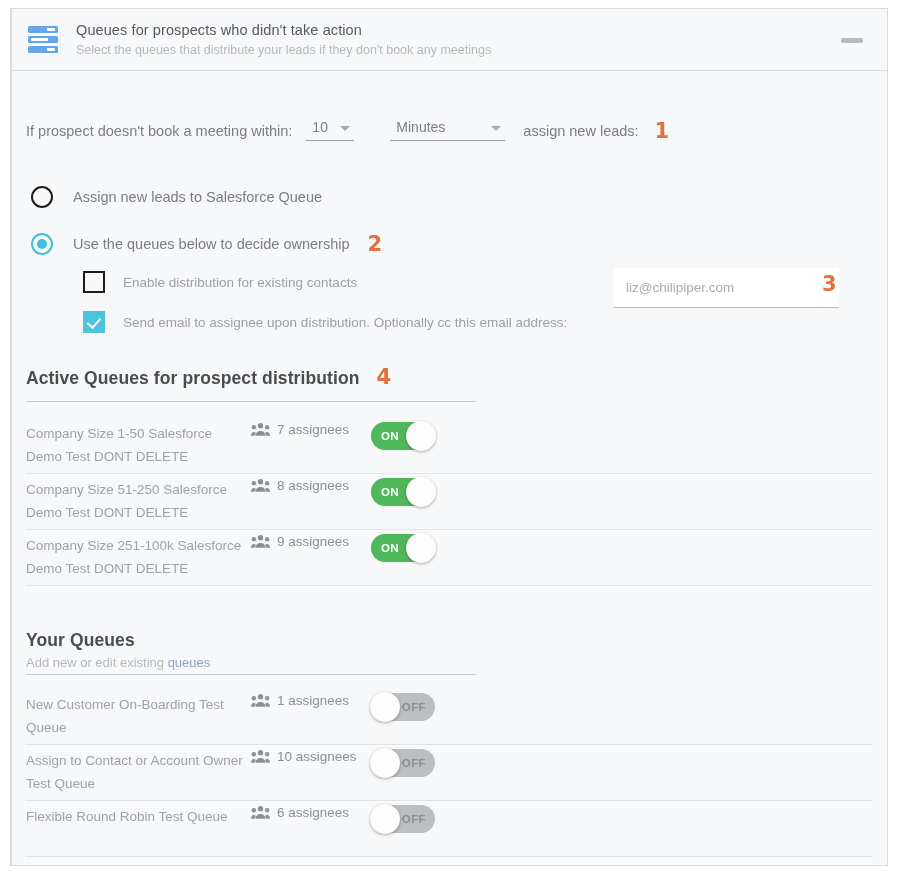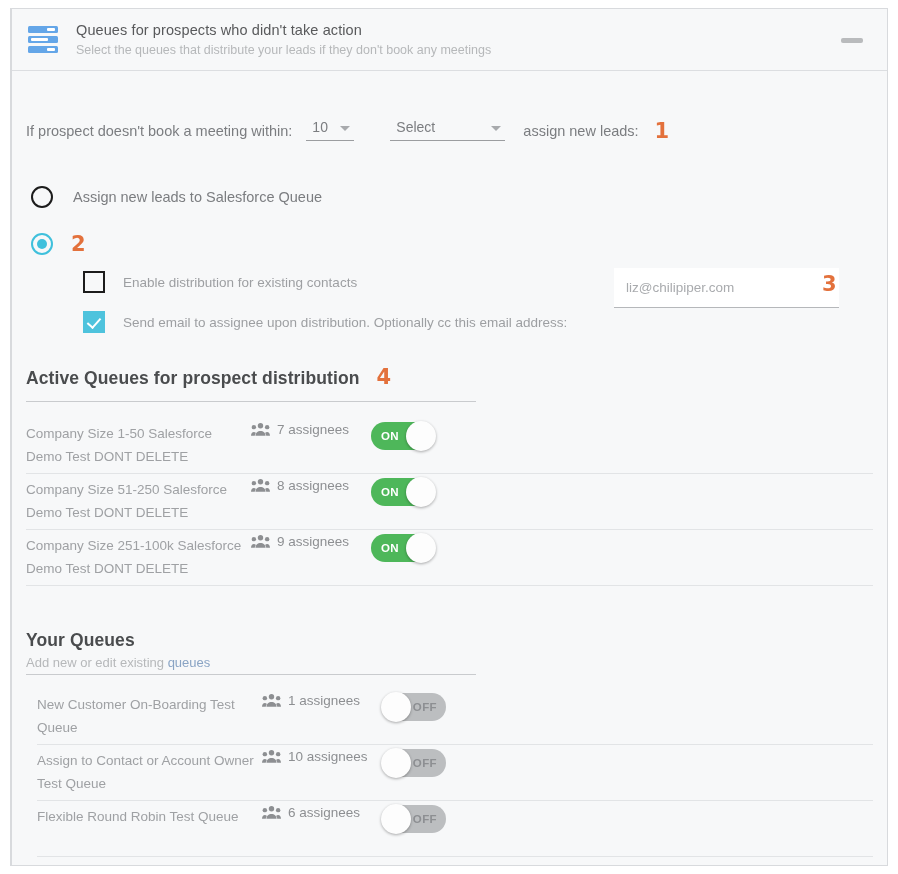--- a/index.html
+++ b/index.html
@@ -175,21 +175,21 @@
   .toggle.off { background: #bcbec0; justify-content: flex-end; padding-right: 9px; }
   .toggle .tlabel { font-size: 11.5px; font-weight: bold; letter-spacing: .4px; }
   .toggle.on .tlabel { color: #ffffff; }
   .toggle.off .tlabel { color: #8d8f92; }
   .knob {
     position: absolute; top: -1px; width: 30px; height: 30px; border-radius: 50%;
     background: #fdfdfd; box-shadow: 0 1px 3px rgba(0,0,0,.32);
   }
   .toggle.on .knob { right: -1px; }
   .toggle.off .knob { left: -1px; }
-  .queue-list.bottom .queue-row { border-bottom: 1px solid #e2e4e6; margin-left: 11px; }
+  .queue-list.bottom .queue-row { border-bottom: 1px solid #e2e4e6; }
   .queue-list.bottom { margin-top: 14px; }
 </style>
 </head>
 <body>
 
 <div class="card">
 
   <div class="card-header">
     <div class="queue-icon">
       <i></i>
@@ -205,34 +205,35 @@
 
   <div class="card-body">
 
     <div class="row-delay">
       <span class="delay-label">If prospect doesn't book a meeting within:</span>
       <div class="select num">
         <span>10</span>
         <span class="caret"></span>
       </div>
       <div class="select unit">
-        <span>Select</span>
+        <span>Minutes</span>
         <span class="caret"></span>
       </div>
       <span class="assign-label">assign new leads:</span>
       <span class="anno a1">1</span>
     </div>
 
     <div class="radio-row r1">
       <span class="radio"></span>
       <span class="radio-label">Assign new leads to Salesforce Queue</span>
     </div>
 
     <div class="radio-row r2">
       <span class="radio checked"></span>
+      <span class="radio-label">Use the queues below to decide ownership</span>
       <span class="anno">2</span>
     </div>
 
     <div class="cb-row second">
       <span class="cbox"></span>
       <span class="cb-label">Enable distribution for existing contacts</span>
     </div>
 
     <div class="cb-row">
       <span class="cbox checked"></span>

